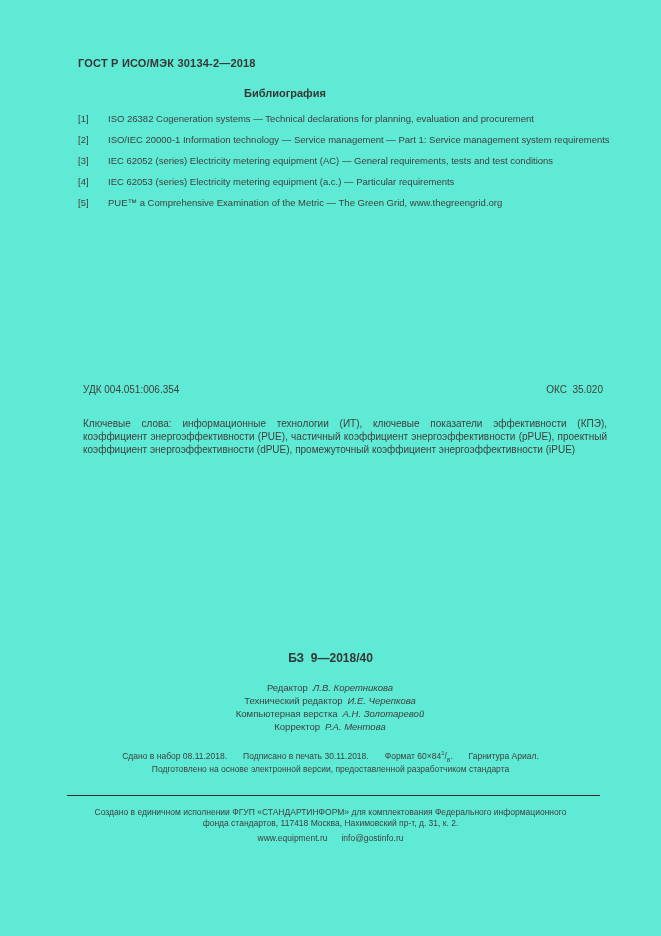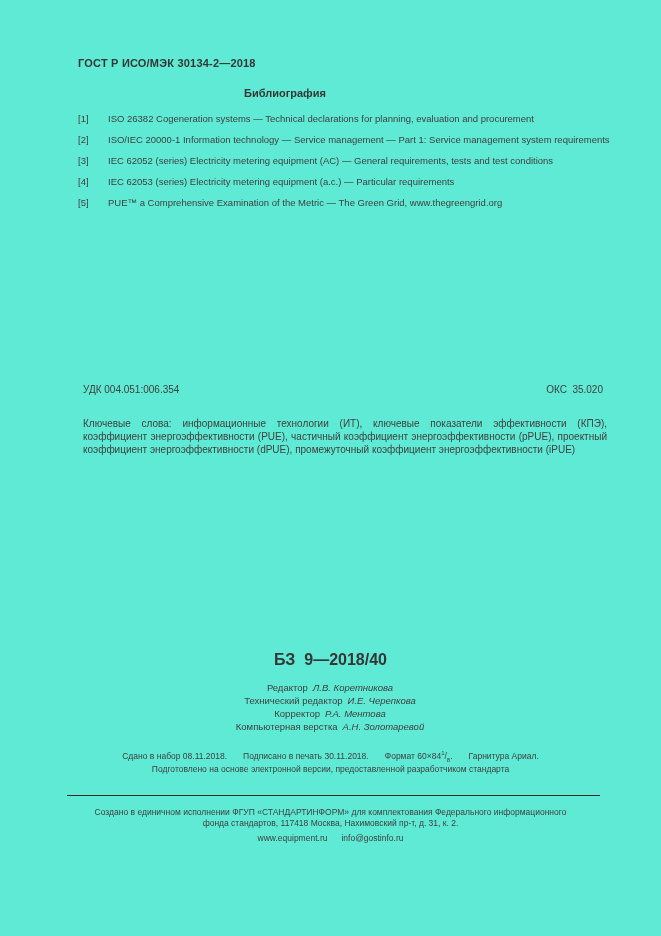--- a/index.html
+++ b/index.html
@@ -51,21 +51,21 @@
     position: absolute;
     left: 83px; top: 417px; width: 524px;
     font-size: 10px; line-height: 13px;
     text-align: justify;
     color: #404040;
   }
   .bz-number {
     position: absolute;
     left: 0; top: 651px; width: 661px;
     text-align: center;
-    font-size: 16px; font-weight: bold; color: #363636;
+    font-size: 12px; font-weight: bold; color: #363636;
   }
   .credits {
     position: absolute;
     left: 0; top: 681px; width: 660px;
     text-align: center;
     font-size: 9.5px; line-height: 13px;
     color: #404040;
   }
   .credit-name { font-style: italic; margin-left: 5px; }
 
@@ -143,24 +143,24 @@
   <div class="bz-number pre">БЗ  9—2018/40</div>
 
   <div class="credits">
     <div class="credit-line">
       <span>Редактор</span><span class="credit-name">Л.В. Коретникова</span>
     </div>
     <div class="credit-line">
       <span>Технический редактор</span><span class="credit-name">И.Е. Черепкова</span>
     </div>
     <div class="credit-line">
-      <span>Корректор</span><span class="credit-name">Р.А. Ментова</span>
+      <span>Компьютерная верстка</span><span class="credit-name">А.Н. Золотаревой</span>
     </div>
     <div class="credit-line">
-      <span>Компьютерная верстка</span><span class="credit-name">А.Н. Золотаревой</span>
+      <span>Корректор</span><span class="credit-name">Р.А. Ментова</span>
     </div>
   </div>
 
   <div class="imprint">
     <div>
       <span class="seg gap">Сдано в набор 08.11.2018.</span><span class="seg gap">Подписано в печать 30.11.2018.</span><span class="seg gap"><span>Формат 60×84</span><sup>1</sup><span>/</span><sub>8</sub><span>.</span></span><span class="seg">Гарнитура Ариал.</span>
     </div>
     <div>Подготовлено на основе электронной версии, предоставленной разработчиком стандарта</div>
   </div>
 

